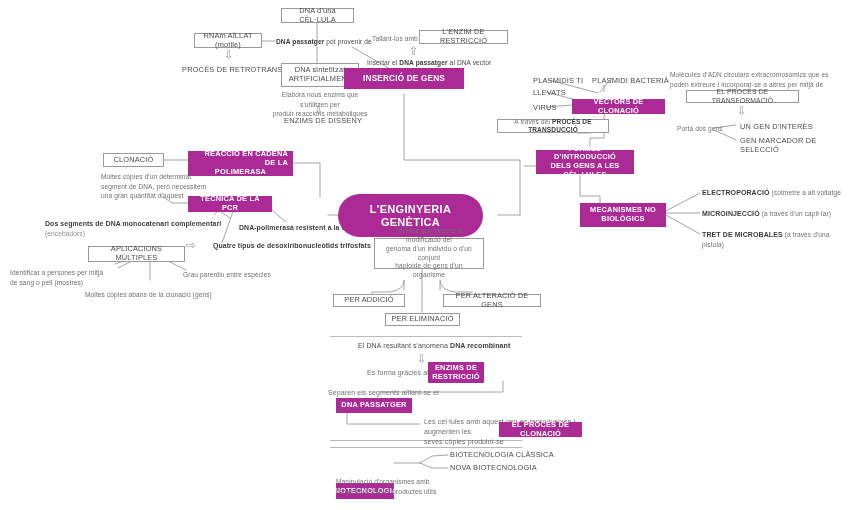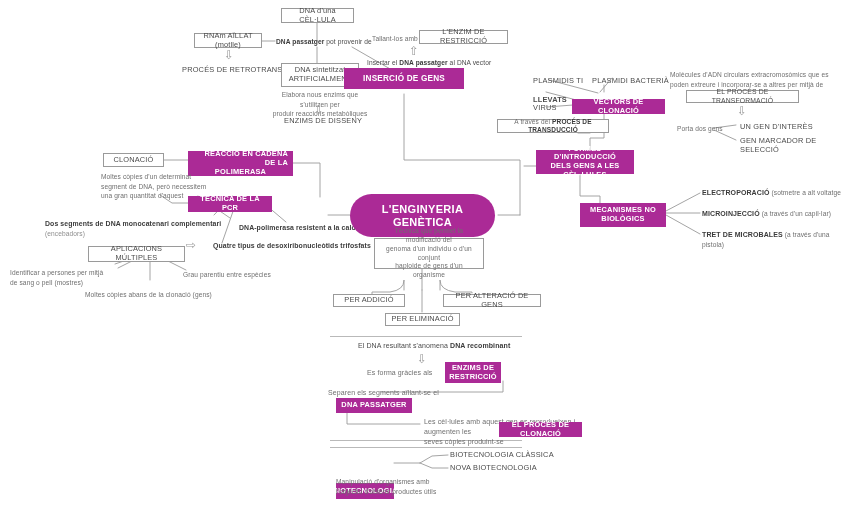--- a/index.html
+++ b/index.html
@@ -156,21 +156,21 @@
     <span>Insertar el </span><b>DNA passatger</b><span> al DNA vector</span>
   </div>
 
   <div class="node magenta" style="left:344px;top:68px;width:120px;height:21px;">
     <span class="title-md">INSERCIÓ DE GENS</span>
   </div>
 
   <div class="caps" style="left:533px;top:76px;">
     <span>PLASMIDIS TI</span>
   </div>
-  <div class="caps" style="left:533px;top:95px;font-weight:bold;">
+  <div class="caps" style="left:533px;top:88px;">
     <span>LLEVATS</span>
   </div>
   <div class="caps" style="left:533px;top:103px;">
     <span>VIRUS</span>
   </div>
   <div class="caps" style="left:592px;top:76px;text-align:right;">
     <span>PLASMIDI BACTERIÀ</span>
   </div>
 
   <div class="node magenta" style="left:572px;top:99px;width:93px;height:15px;">
@@ -269,21 +269,21 @@
   </div>
 
   <div class="freetext" style="left:85px;top:290px;width:170px;">
     <span>Moltes còpies abans de la clonació (gens)</span>
   </div>
 
   <div class="freetext" style="left:183px;top:270px;width:130px;">
     <span>Grau parentiu entre espècies</span>
   </div>
 
-  <div class="node magenta pill" style="left:350px;top:194px;width:145px;height:43px;">
+  <div class="node magenta pill" style="left:338px;top:194px;width:145px;height:43px;">
     <span class="title-lg">L'ENGINYERIA GENÈTICA</span>
   </div>
 
   <div class="node box" style="left:374px;top:238px;width:110px;height:31px;flex-direction:column;line-height:1.35;">
     <span style="font-size:6.6px;color:#6f6f6f;">Tècnica que permet la modificació del</span>
     <span style="font-size:6.6px;color:#6f6f6f;">genoma d'un individu o d'un conjunt</span>
     <span style="font-size:6.6px;color:#6f6f6f;">haploide de gens d'un organisme</span>
   </div>
 
   <div class="node box" style="left:333px;top:294px;width:72px;height:13px;">
@@ -303,21 +303,21 @@
   <div class="freetext dark" style="left:358px;top:341px;width:230px;font-size:7px;">
     <span>El DNA resultant s'anomena </span><b>DNA recombinant</b>
   </div>
 
   <div class="arrowdown" style="left:417px;top:353px;">⇩</div>
 
   <div class="freetext" style="left:367px;top:368px;width:90px;font-size:7px;">
     <span>Es forma gràcies als</span>
   </div>
 
-  <div class="node magenta" style="left:445px;top:362px;width:56px;height:21px;flex-direction:column;">
+  <div class="node magenta" style="left:428px;top:362px;width:56px;height:21px;flex-direction:column;">
     <span>ENZIMS DE</span>
     <span>RESTRICCIÓ</span>
   </div>
 
   <div class="freetext" style="left:328px;top:388px;width:140px;font-size:7px;">
     <span>Separen els segments aïllant-se el</span>
   </div>
 
   <div class="node magenta" style="left:336px;top:398px;width:76px;height:15px;">
     <span>DNA PASSATGER</span>

